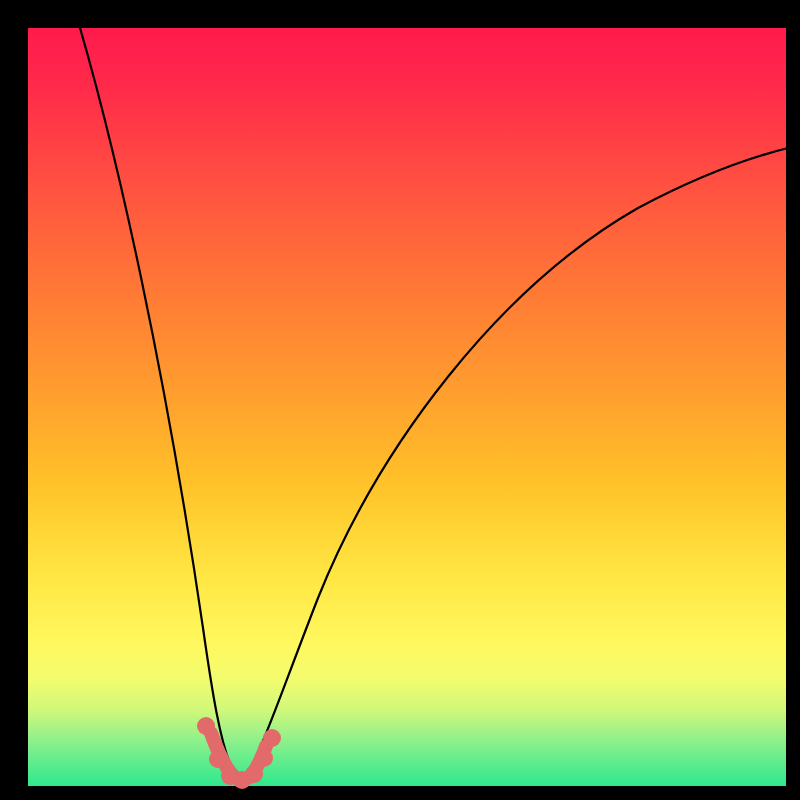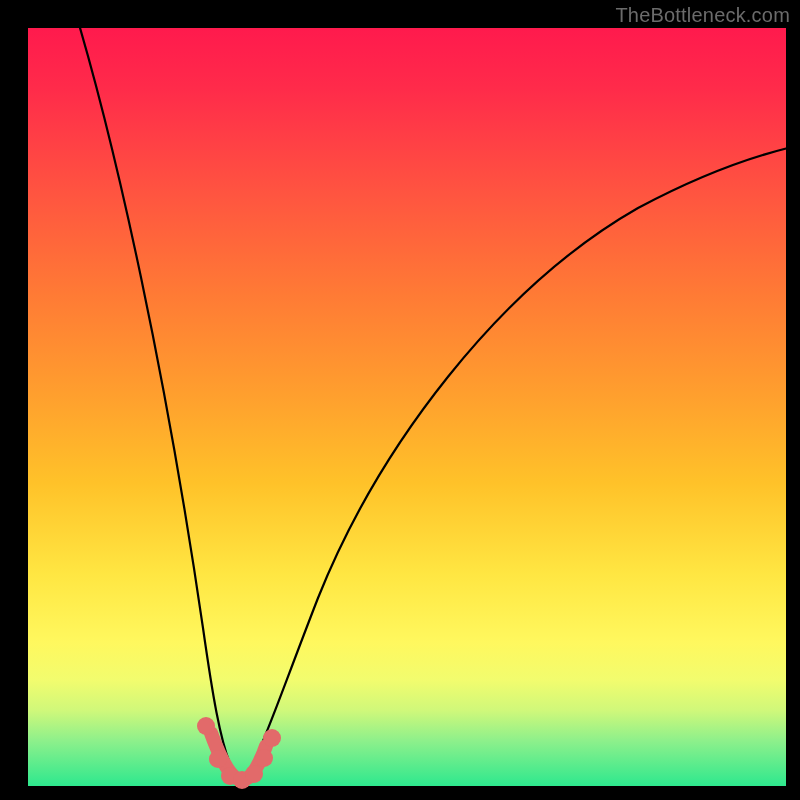--- a/index.html
+++ b/index.html
@@ -99,14 +99,13 @@
       <circle class="marker" cx="190" cy="731" r="9"></circle>
       <circle class="marker" cx="202" cy="748" r="9"></circle>
       <circle class="marker" cx="214" cy="752" r="9"></circle>
       <circle class="marker" cx="226" cy="746" r="9"></circle>
       <circle class="marker" cx="236" cy="730" r="9"></circle>
       <circle class="marker" cx="244" cy="710" r="9"></circle>
     </svg>
 
   </div>
 
-  <div class="watermark">TheBottleneck.com</div>
 </div>
 
 </body></html>

